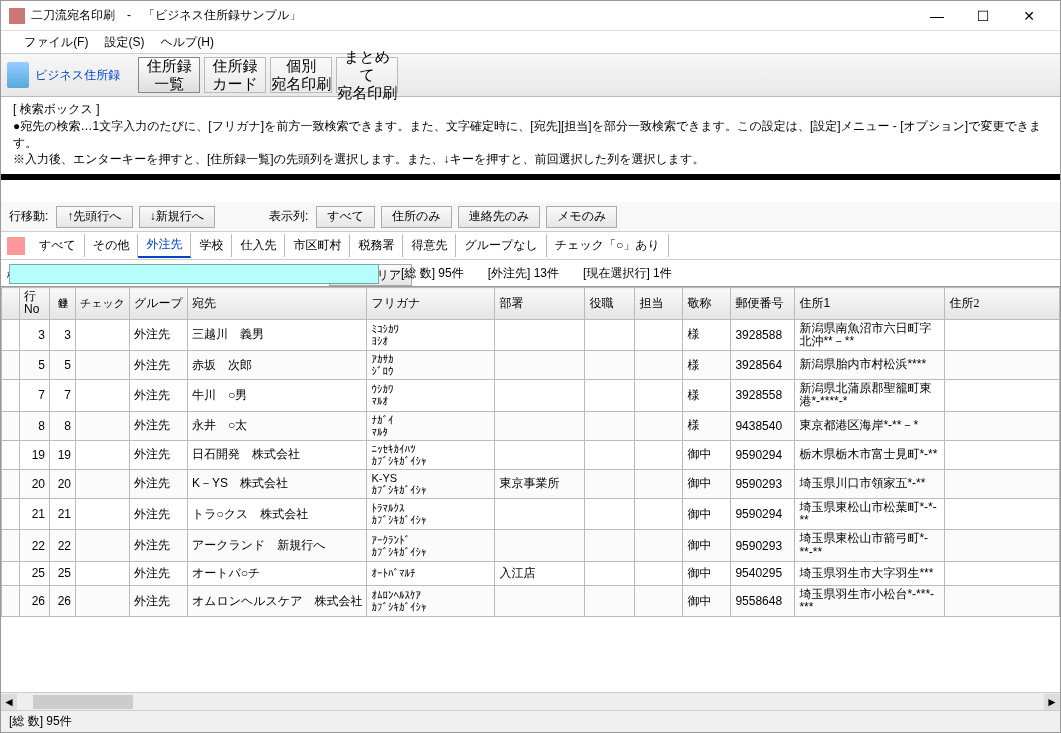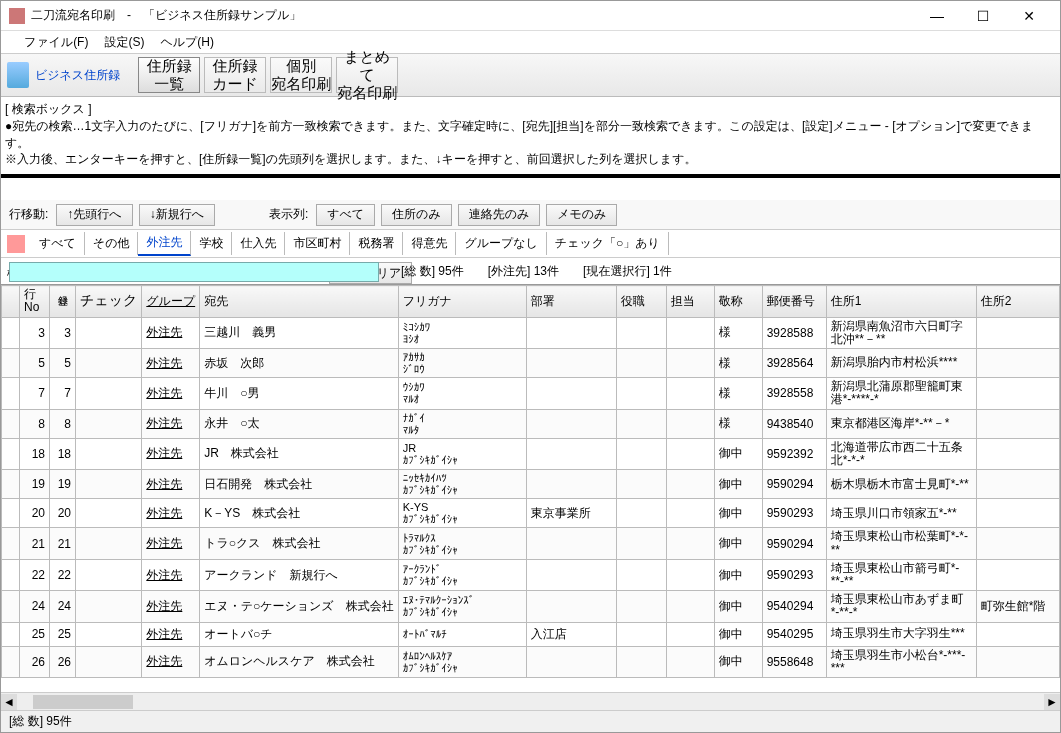--- a/index.html
+++ b/index.html
@@ -9,21 +9,21 @@
 .titlebar-title { flex: 1; }
 .win-btns { display: flex; gap: 0; }
 .win-btn { width: 46px; height: 30px; display: flex; align-items: center; justify-content: center; cursor: pointer; font-size: 14px; }
 .menubar { height: 22px; display: flex; align-items: center; padding: 0 6px; gap: 4px; margin-left: 11px; }
 .menubar span { padding: 2px 6px; cursor: pointer; }
 .toolbar { height: 44px; background: linear-gradient(#f7f7f7,#e8e8e8); border-top: 1px solid #ccc; border-bottom: 1px solid #bbb; display: flex; align-items: center; padding: 0 6px; gap: 4px; }
 .tb-book { display: flex; align-items: center; gap: 6px; color: #0044cc; margin-right: 14px; }
 .tb-book-icon { width: 22px; height: 26px; background: linear-gradient(#9cf,#5ad); border-radius: 2px; }
 .tb-tabbtn { width: 62px; height: 36px; background: linear-gradient(#fafafa,#eaeaea); border: 1px solid #bbb; font-size: 15px; display: flex; align-items: center; justify-content: center; text-align: center; line-height: 1.2; cursor: pointer; }
 .tb-tabbtn.active { border: 1px solid #888; background: linear-gradient(#fff,#ddd); }
-.infobox { padding: 4px 8px 6px 4px; border-bottom: 4px solid #000000; line-height: 1.4; }
+.infobox { padding: 4px 8px 6px 12px; border-bottom: 6px solid #000000; line-height: 1.4; }
 .infobox .ib-title { }
 .navrow { height: 30px; display: flex; align-items: center; gap: 6px; padding: 0 6px; border-bottom: 1px solid #ccc; background: #f8f8f8; }
 .navrow .lbl { padding: 0 2px; }
 .navbtn { height: 22px; padding: 0 10px; border: 1px solid #aaa; background: linear-gradient(#fafafa,#e6e6e6); cursor: pointer; }
 .filtertabs { height: 28px; display: flex; align-items: center; gap: 0; padding: 0 6px; border-bottom: 1px solid #ccc; }
 .ft-icon { width: 18px; height: 18px; background: #f99; margin-right: 6px; }
 .ft-tab { padding: 3px 8px; border-right: 1px solid #bbb; cursor: pointer; }
 .ft-tab.active { color: #0044cc; border-bottom: 2px solid #0044cc; }
 .searchrow { height: 30px; display: flex; align-items: center; gap: 8px; padding: 2px 6px; }
 .countrow { height: 22px; display: flex; align-items: center; gap: 24px; padding: 0 8px 4px 400px; margin-top: -26px; }
@@ -34,30 +34,30 @@
 td.num { text-align: right; }
 tbody tr:nth-child(even) td { background: #fbfbfb; }
 .hscroll { height: 18px; background: #eee; border-top: 1px solid #ccc; display: flex; align-items: center; }
 .hscroll .thumb { width: 100px; height: 14px; background: #ccc; margin-left: 16px; }
 .hscroll .arrow { width: 16px; height: 16px; display: flex; align-items: center; justify-content: center; background: #ddd; }
 .statusbar { height: 22px; background: #f0f0f0; border-top: 1px solid #ccc; display: flex; align-items: center; padding: 0 8px; gap: 20px; }
 .col-sel { width: 18px; }
 .col-no { width: 30px; }
 .col-reg { width: 26px; }
 .col-chk { width: 34px; }
-.col-grp { width: 56px; text-decoration: underline; }
+.col-grp { width: 56px; }
 .col-dest { width: 170px; }
 .col-furi { width: 128px; }
 .col-dept { width: 90px; }
 .col-role { width: 50px; }
 .col-tanto { width: 48px; }
 .col-keisho { width: 48px; }
 .col-zip { width: 64px; }
 .col-addr1 { width: 150px; }
-.col-addr2 { width: auto; }
+.col-addr2 { width: auto; font-family: Liberation Serif, serif; }
 td.furi { line-height: 1.1; font-size: 11px; }
 </style>
 </head>
 <body>
 
 <div class="titlebar">
   <div class="titlebar-icon"></div>
   <div class="titlebar-title">二刀流宛名印刷　-　「ビジネス住所録サンプル」</div>
   <div class="win-btns">
     <div class="win-btn">—</div>
@@ -136,21 +136,21 @@
 </div>
 
 <div class="tablewrap">
 <table>
 <thead>
 <tr>
   <th class="col-sel"></th>
   <th class="col-no" style="white-space:pre-line;line-height:1.1">行
 No</th>
   <th class="col-reg" style="writing-mode:vertical-rl;font-size:10px">登録</th>
-  <th class="col-chk" style="font-size:14px">チェック</th>
+  <th class="col-chk" style="font-size:11px">チェック</th>
   <th class="col-grp">グループ</th>
   <th class="col-dest">宛先</th>
   <th class="col-furi">フリガナ</th>
   <th class="col-dept">部署</th>
   <th class="col-role">役職</th>
   <th class="col-tanto">担当</th>
   <th class="col-keisho">敬称</th>
   <th class="col-zip">郵便番号</th>
   <th class="col-addr1">住所1</th>
   <th class="col-addr2">住所2</th>
@@ -216,36 +216,20 @@
           <td class="col-dept"></td>
           <td class="col-role"></td>
           <td class="col-tanto"></td>
           <td class="col-keisho">様</td>
           <td class="col-zip">9438540</td>
           <td class="col-addr1" style="white-space:normal;line-height:1.1">東京都港区海岸*-**－*</td>
           <td class="col-addr2"></td>
         </tr>
         <tr>
           <td class="col-sel"></td>
-          <td class="col-no num">18</td>
-          <td class="col-reg num">18</td>
-          <td class="col-chk"></td>
-          <td class="col-grp">外注先</td>
-          <td class="col-dest">JR　株式会社</td>
-          <td class="col-furi furi">JR<br>ｶﾌﾞｼｷｶﾞｲｼｬ</td>
-          <td class="col-dept"></td>
-          <td class="col-role"></td>
-          <td class="col-tanto"></td>
-          <td class="col-keisho">御中</td>
-          <td class="col-zip">9592392</td>
-          <td class="col-addr1" style="white-space:normal;line-height:1.1">北海道帯広市西二十五条北*-*-*</td>
-          <td class="col-addr2"></td>
-        </tr>
-        <tr>
-          <td class="col-sel"></td>
           <td class="col-no num">19</td>
           <td class="col-reg num">19</td>
           <td class="col-chk"></td>
           <td class="col-grp">外注先</td>
           <td class="col-dest">日石開発　株式会社</td>
           <td class="col-furi furi">ﾆｯｾｷｶｲﾊﾂ<br>ｶﾌﾞｼｷｶﾞｲｼｬ</td>
           <td class="col-dept"></td>
           <td class="col-role"></td>
           <td class="col-tanto"></td>
           <td class="col-keisho">御中</td>
@@ -293,36 +277,20 @@
           <td class="col-grp">外注先</td>
           <td class="col-dest">アークランド　新規行へ</td>
           <td class="col-furi furi">ｱｰｸﾗﾝﾄﾞ<br>ｶﾌﾞｼｷｶﾞｲｼｬ</td>
           <td class="col-dept"></td>
           <td class="col-role"></td>
           <td class="col-tanto"></td>
           <td class="col-keisho">御中</td>
           <td class="col-zip">9590293</td>
           <td class="col-addr1" style="white-space:normal;line-height:1.1">埼玉県東松山市箭弓町*-**-**</td>
           <td class="col-addr2"></td>
-        </tr>
-        <tr>
-          <td class="col-sel"></td>
-          <td class="col-no num">24</td>
-          <td class="col-reg num">24</td>
-          <td class="col-chk"></td>
-          <td class="col-grp">外注先</td>
-          <td class="col-dest">エヌ・テ○ケーションズ　株式会社</td>
-          <td class="col-furi furi">ｴﾇ･ﾃﾏﾙｸｰｼｮﾝｽﾞ<br>ｶﾌﾞｼｷｶﾞｲｼｬ</td>
-          <td class="col-dept"></td>
-          <td class="col-role"></td>
-          <td class="col-tanto"></td>
-          <td class="col-keisho">御中</td>
-          <td class="col-zip">9540294</td>
-          <td class="col-addr1" style="white-space:normal;line-height:1.1">埼玉県東松山市あずま町*-**-*</td>
-          <td class="col-addr2">町弥生館*階</td>
         </tr>
         <tr>
           <td class="col-sel"></td>
           <td class="col-no num">25</td>
           <td class="col-reg num">25</td>
           <td class="col-chk"></td>
           <td class="col-grp">外注先</td>
           <td class="col-dest">オートバ○チ</td>
           <td class="col-furi furi">ｵｰﾄﾊﾞﾏﾙﾁ</td>
           <td class="col-dept">入江店</td>

